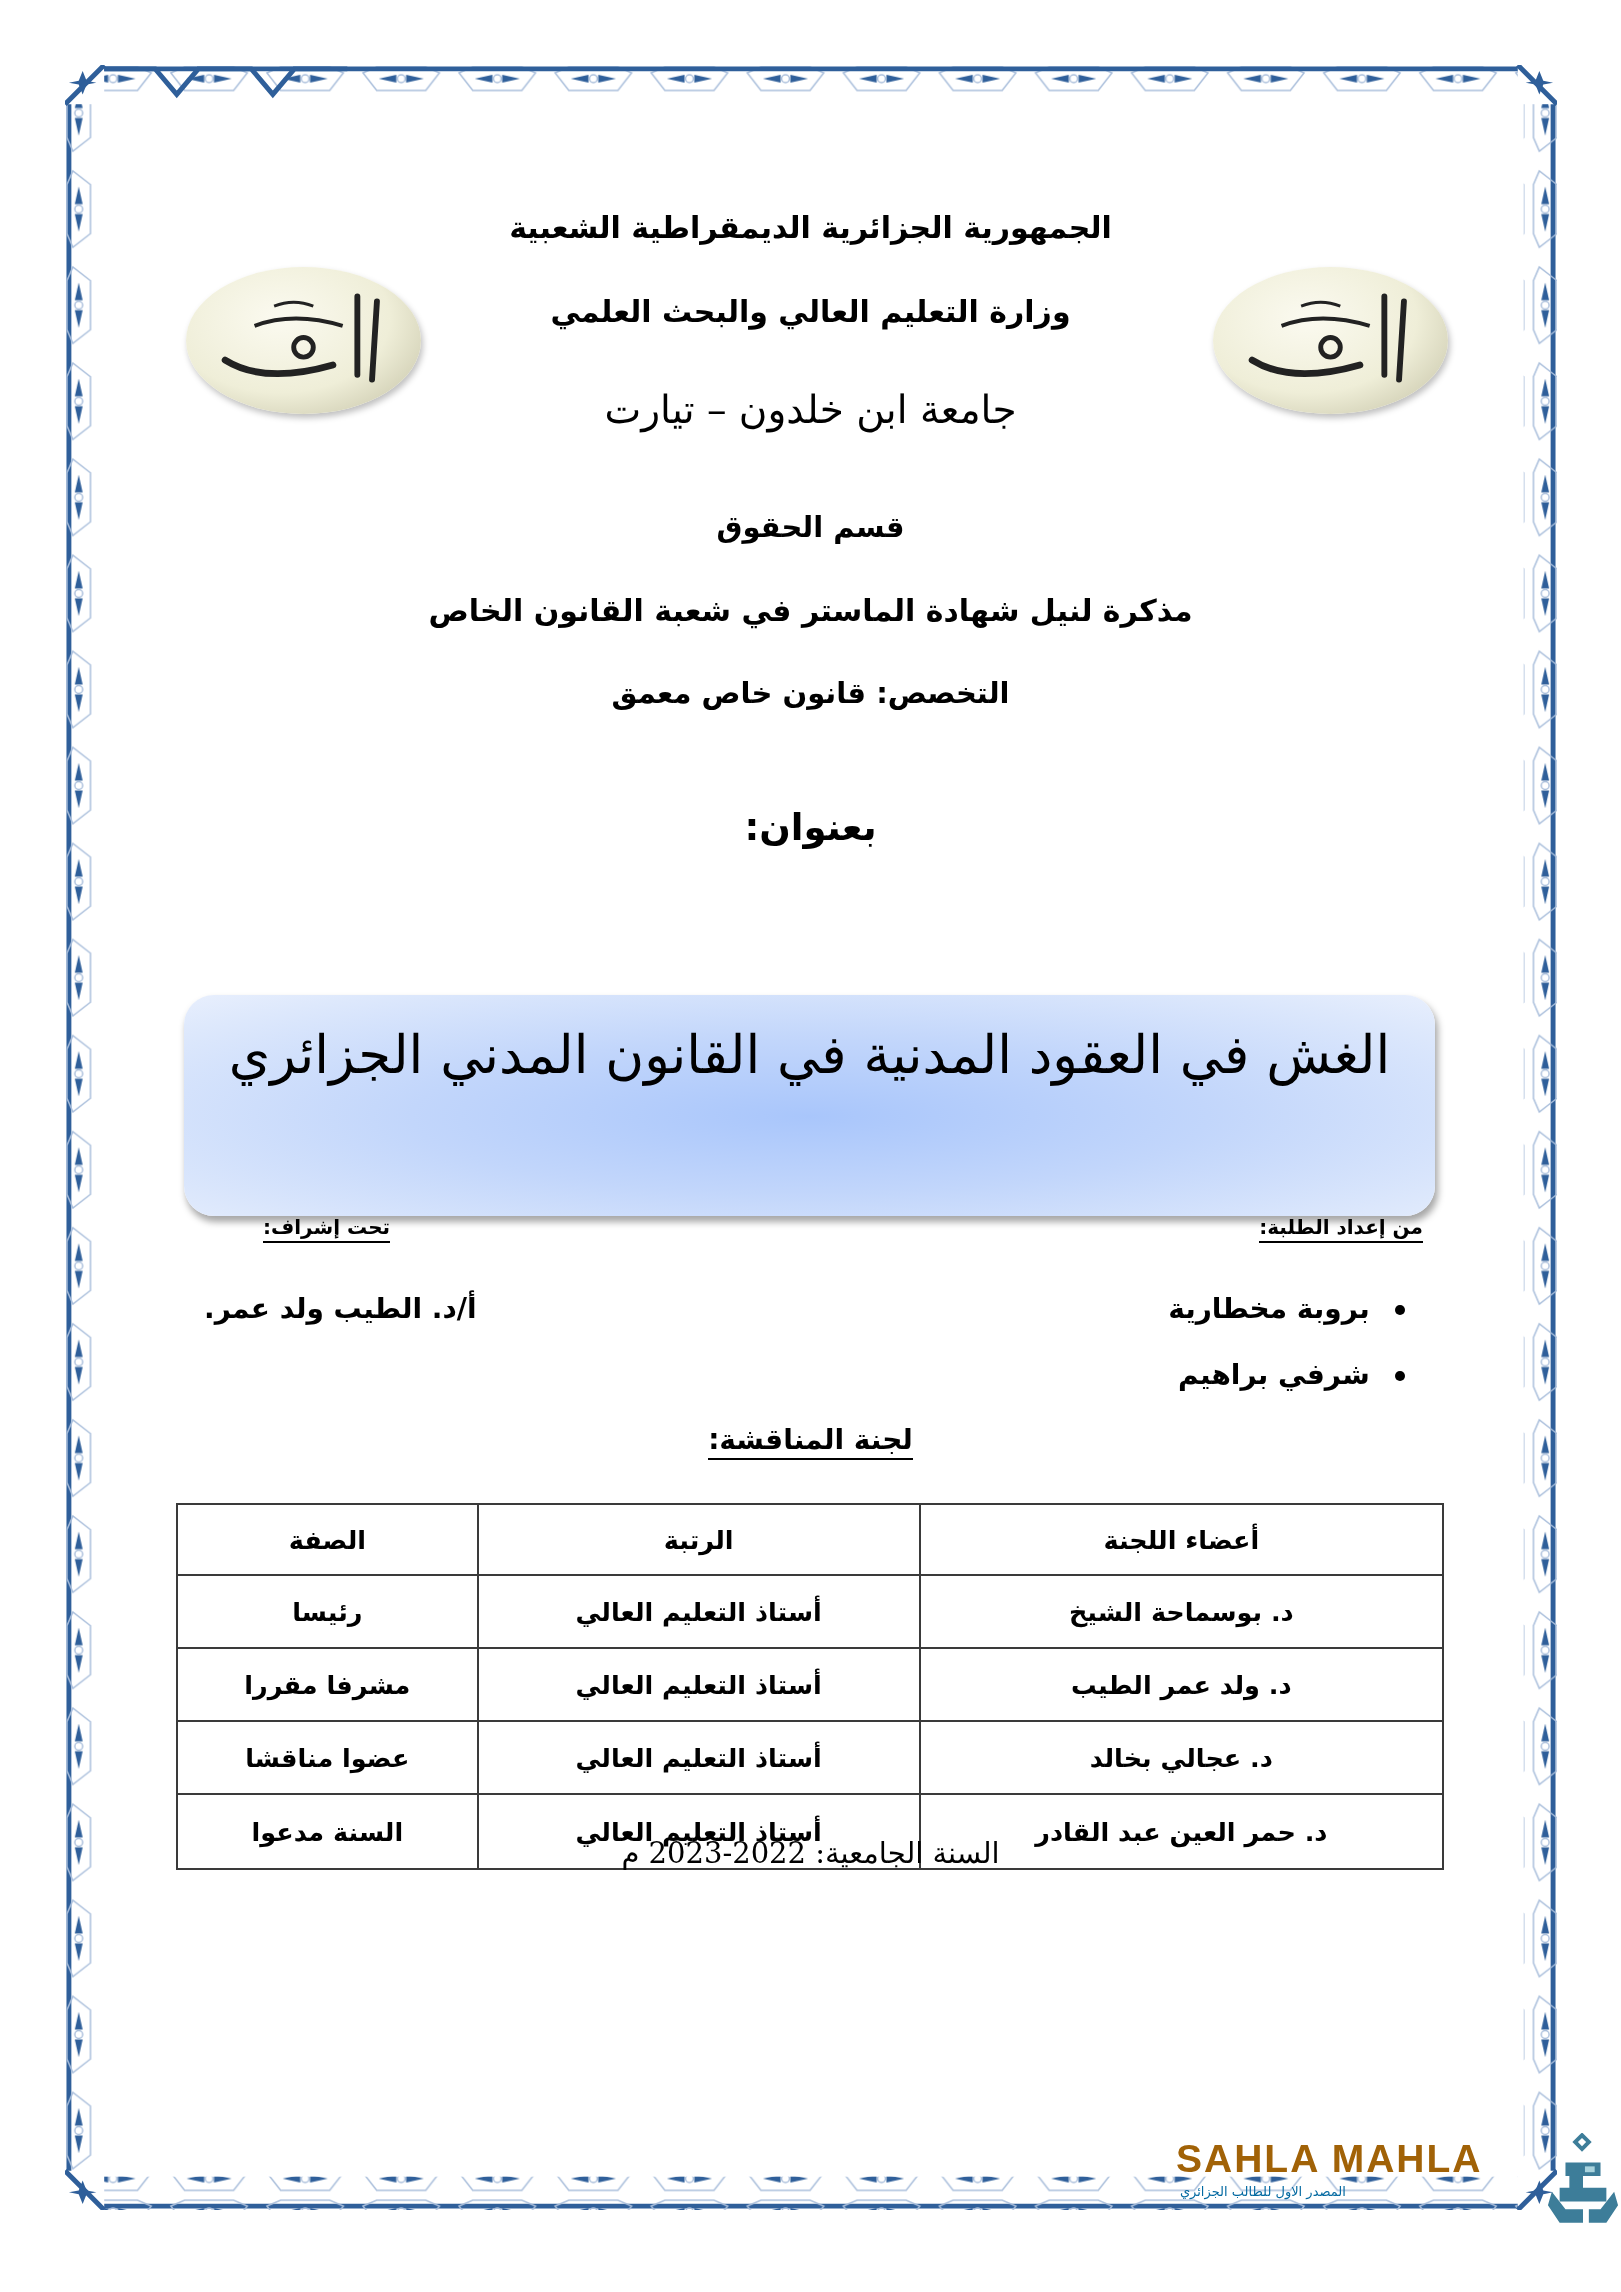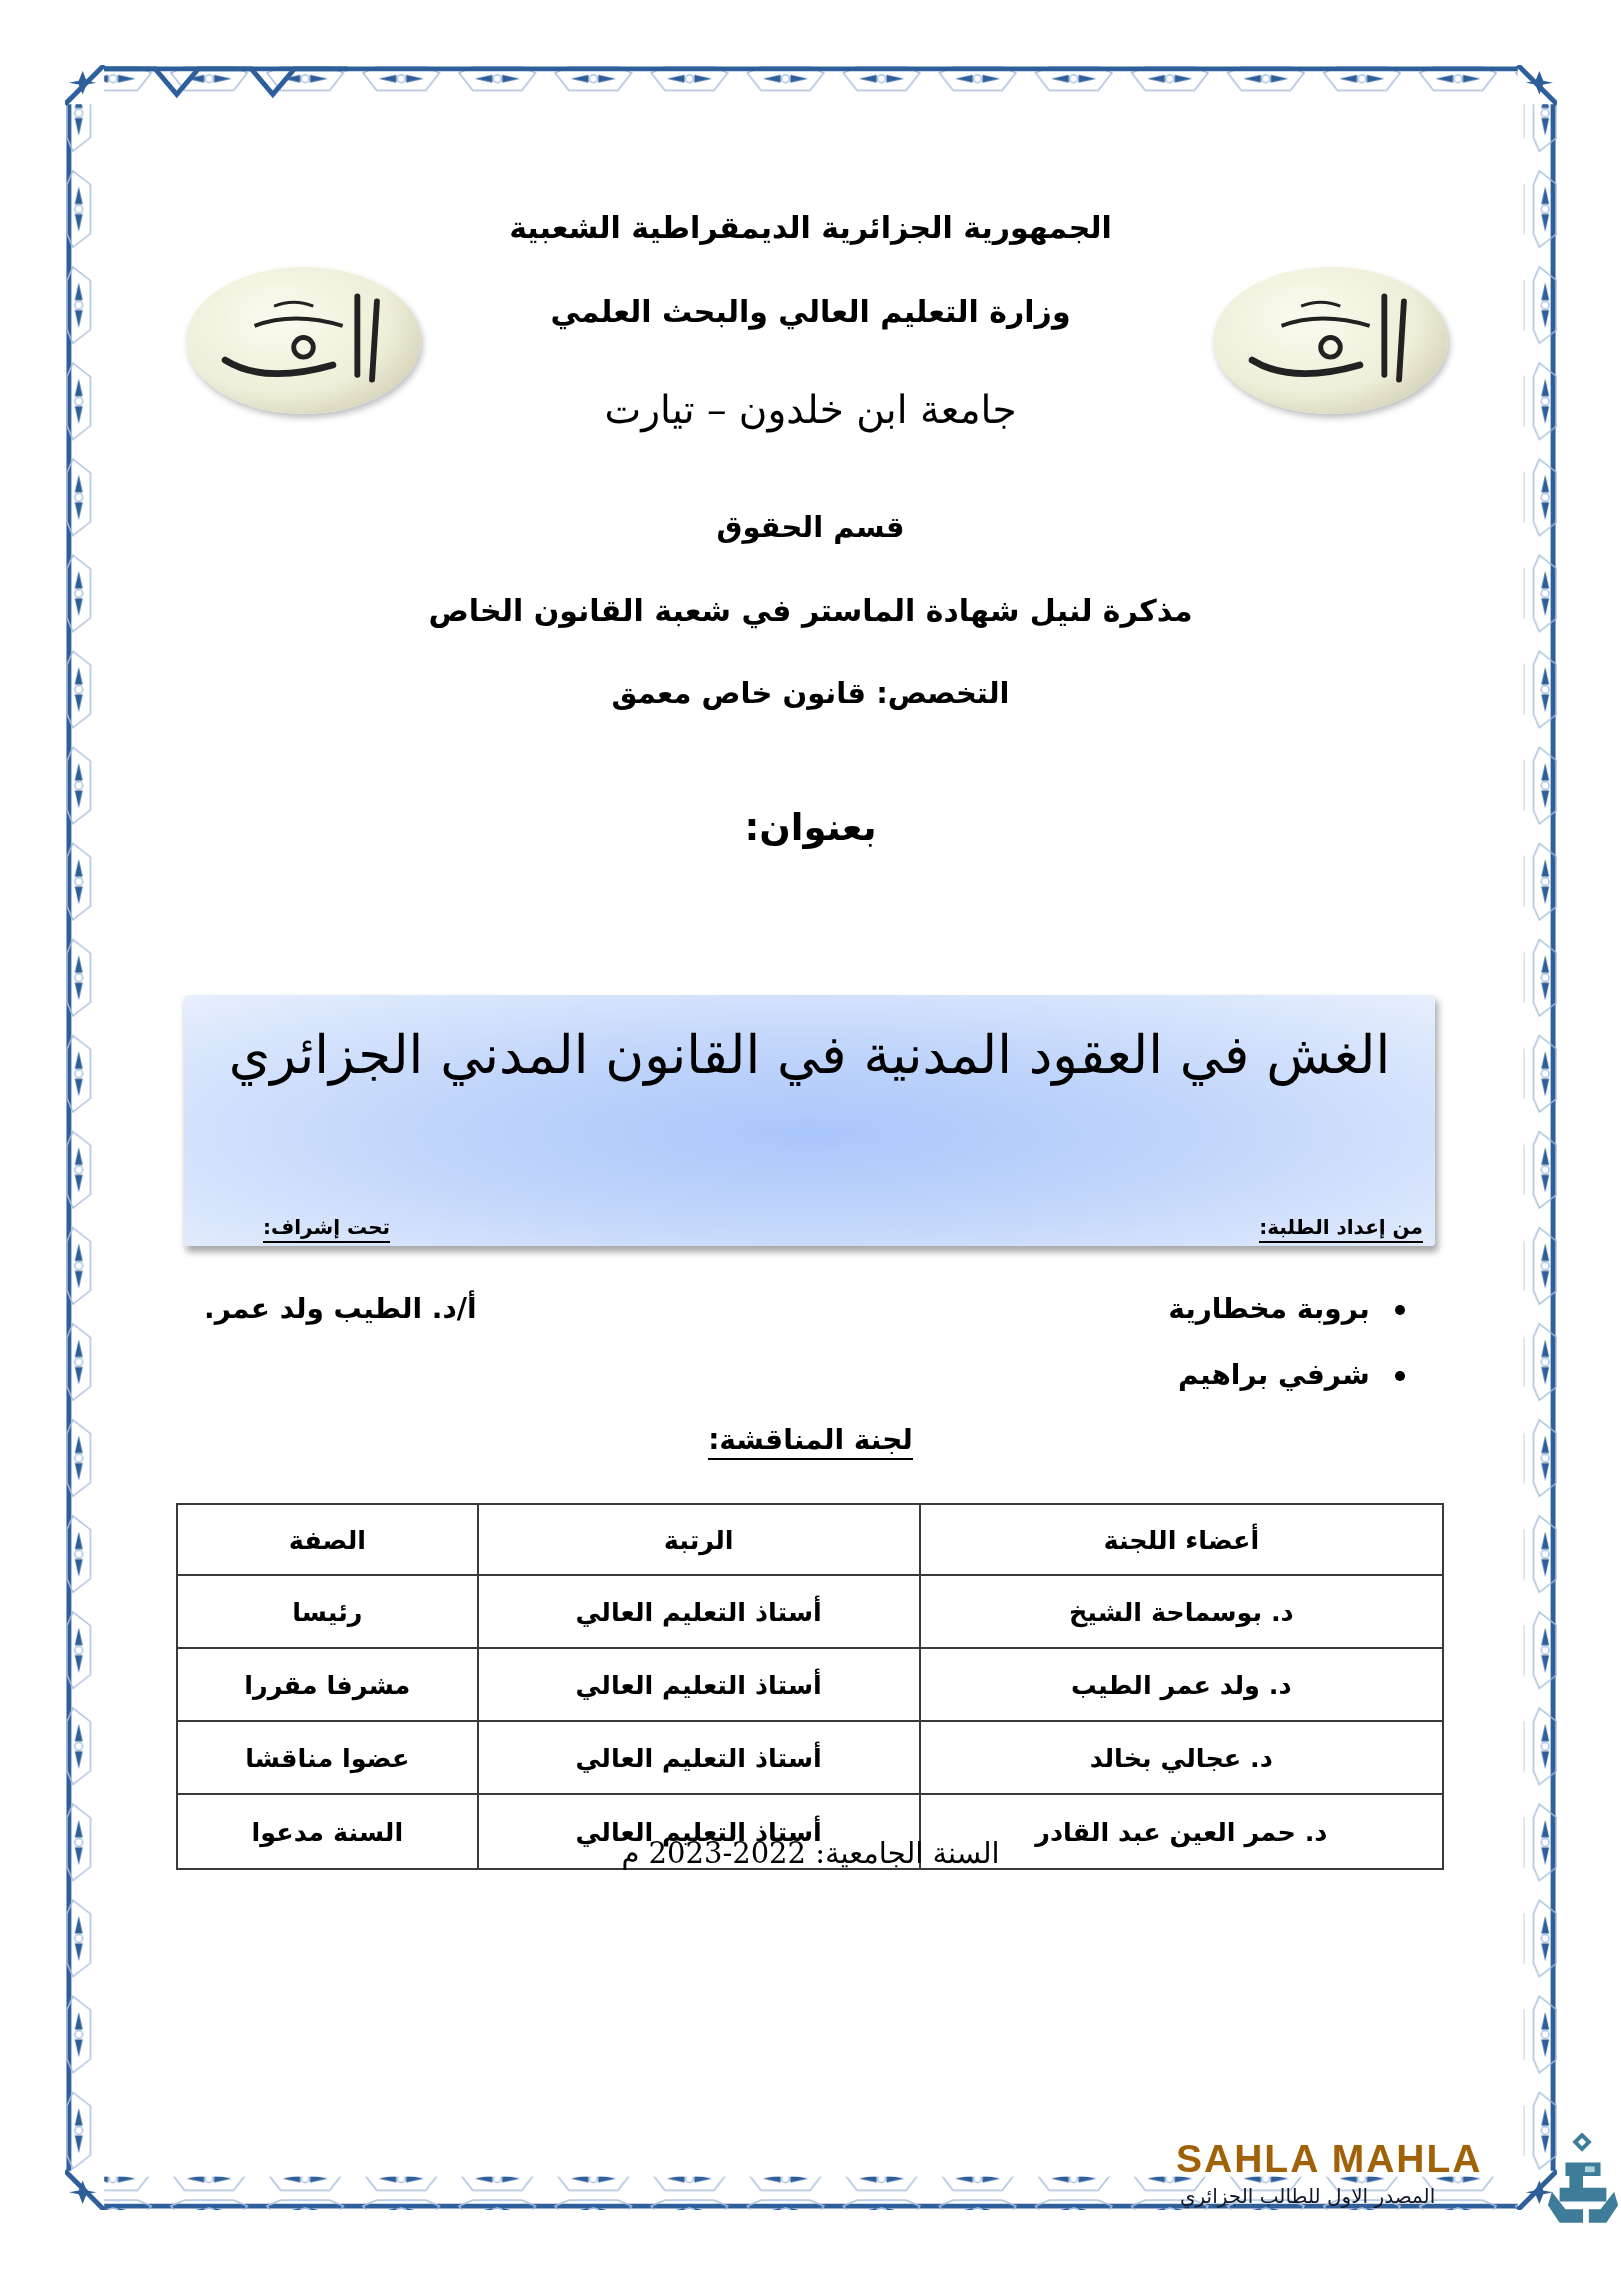--- a/index.html
+++ b/index.html
@@ -21,22 +21,22 @@
   .bi-title { top: 806px; font-size: 37px; font-weight: bold; }
 
   .logo { position: absolute; width: 235px; height: 147px; border-radius: 50%;
           background: radial-gradient(ellipse at 40% 35%, #fbfaf0 0%, #efeed8 55%, #cfcdb2 85%, #9a9880 100%);
           box-shadow: 2px 3.9px 5.9px rgba(0,0,0,0.25); overflow: hidden; }
   .logo.left  { left: 186px; top: 267px; }
   .logo.right { left: 1213px; top: 267px; }
   .logo svg { width: 100%; height: 100%; }
 
   
-  .title-box { position: absolute; left: 184px; top: 995px; width: 1251px; height: 251px;
-               border-radius: 4px;
+  .title-box { position: absolute; left: 184px; top: 995px; width: 1251px; height: 221px;
+               border-radius: 30px;
                background: radial-gradient(ellipse at 50% 55%, #a9c6fb 0%, #c2d6fb 45%, #dde8fc 85%, #e8effd 100%);
                box-shadow: 2.9px 5.9px 7.8px rgba(0,0,0,0.35); }
   .title-text { position: absolute; left: 0; right: 0; top: 29px; text-align: center; direction: rtl;
                 font-family: "DejaVu Serif", serif; font-size: 53px; letter-spacing: 1px; }
 
   
   .section-label { position: absolute; direction: rtl; font-weight: bold; font-size: 20px;
                    border-bottom: 2.9px solid #000; padding-bottom: 2px; line-height: 1.2; }
   .students-label { right: 198px; top: 1215px; }
   .supervisor-label { left: 263px; top: 1215px; }
@@ -61,21 +61,21 @@
   table.committee td { height: 69px; }
   table.committee tr.row-4 td { height: 71px; }
 
   .year { position: absolute; left: 0; right: 0; top: 1836px; text-align: center; direction: rtl;
           font-family: "DejaVu Serif", serif; font-size: 29px; }
 
   
   .watermark { position: absolute; left: 1176px; top: 2137px; width: 445px; height: 108px; }
   .wm-text { position: absolute; left: 0; top: 0; font-family: "Liberation Sans", sans-serif; font-weight: bold;
              font-size: 39px; letter-spacing: 2px; color: #a16207; }
-  .wm-sub { position: absolute; left: 3.9px; top: 47px; direction: rtl; font-size: 20px; color: #0f172a; }
+  .wm-sub { position: absolute; left: 3.9px; top: 47px; direction: rtl; font-size: 13px; color: #0369a1; }
   .wm-logo { position: absolute; left: 370px; top: -3.9px; width: 74px; height: 94px; }
 </style>
 </head>
 <body>
 
 <div class="border-frame">
   <svg viewBox="0 0 1522 2188" preserveAspectRatio="none">
     <defs>
       <pattern id="hpat" x="0" y="0" width="98" height="34" patternUnits="userSpaceOnUse">
         <polyline points="0,4 14,4 30,30 46,4 62,4 78,4 98,4" fill="none" stroke="#2f5f9a" stroke-width="0"></polyline>

